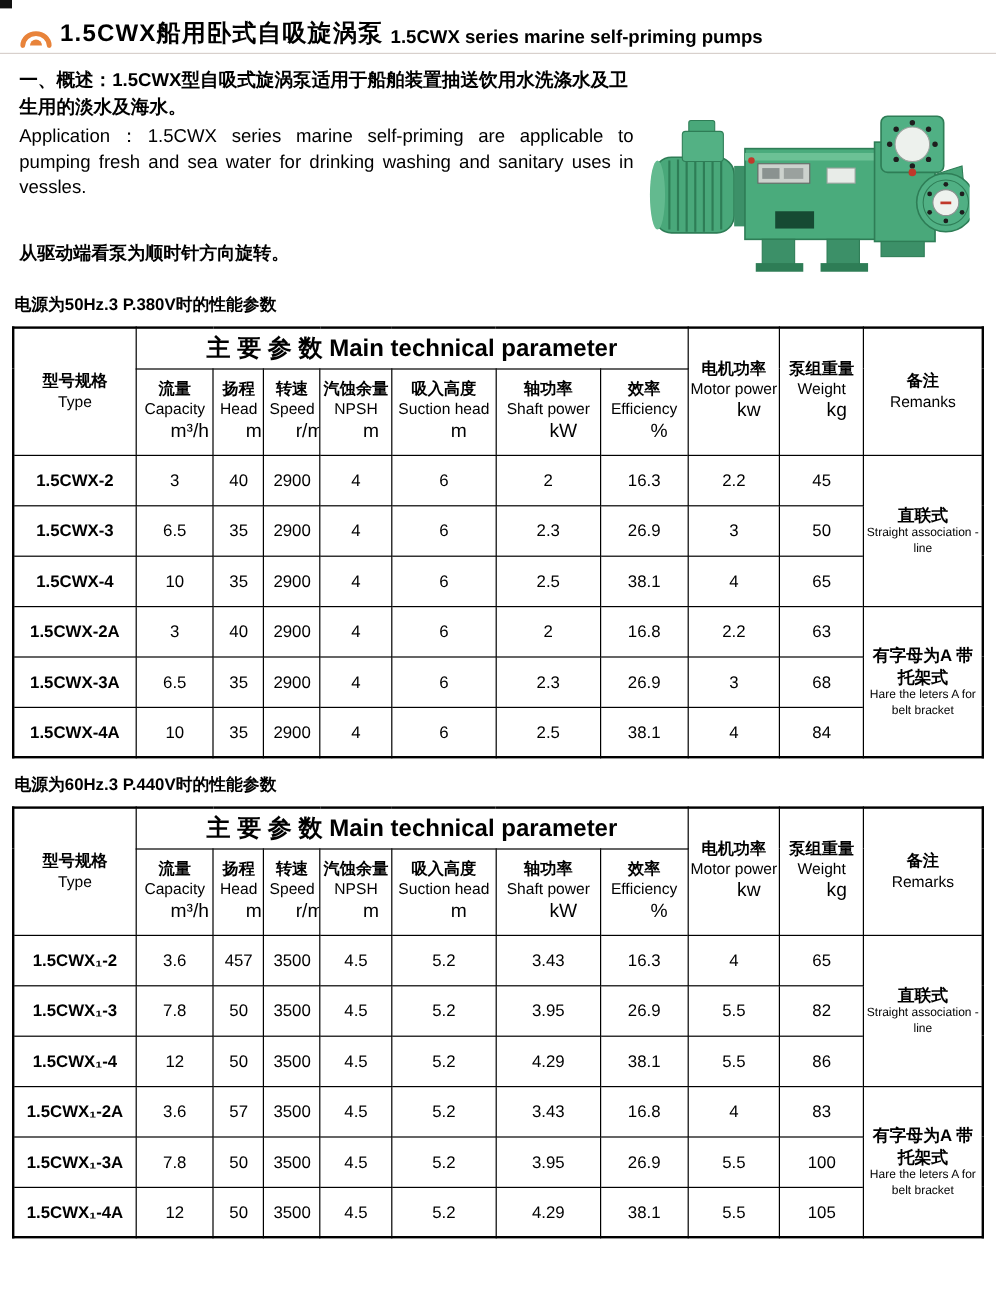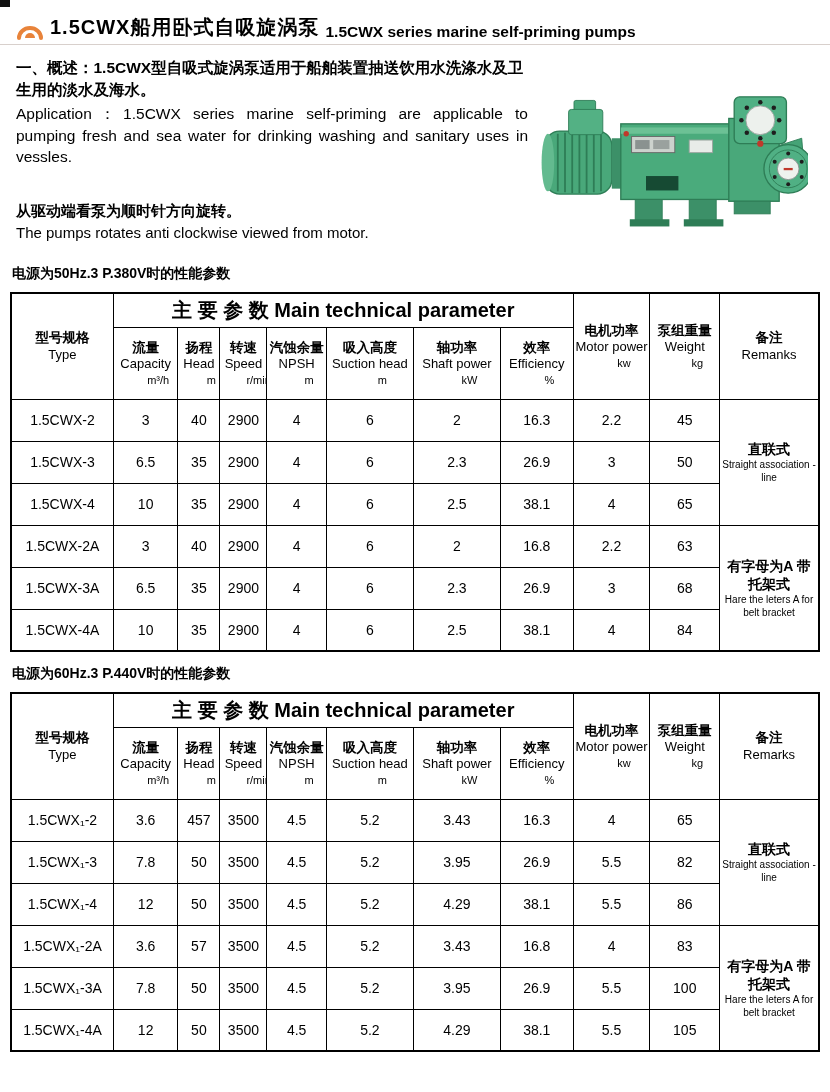--- a/index.html
+++ b/index.html
@@ -34,22 +34,22 @@
     width:810px;margin-left:10px;border-collapse:collapse;table-layout:fixed;
     border:2px solid #000;text-align:center;font-size:14px;
   }
   table.ptable td{border:1px solid #000;padding:0 1px;vertical-align:middle;overflow:hidden;}
   table.ptable thead tr.h1{height:34px;}
   table.ptable thead tr.h2{height:72px;}
   table.ptable tbody tr{height:42px;}
   .group-head{font-size:20px;font-weight:bold;}
   .hz{display:block;font-weight:bold;font-size:13.5px;line-height:1.3;}
   .he{display:block;font-size:13px;line-height:1.3;}
-  .hu{display:block;font-size:11px;line-height:1.3;padding-left:25px;}
-  .type-cell{font-size:14px;}
+  .hu{display:block;font-size:16px;line-height:1.3;padding-left:25px;}
+  .type-cell{font-size:14px;font-weight:bold;}
   .remark-cell{line-height:1.3;margin-top:40px;}
   .rem-zh{font-weight:bold;font-size:14px;}
   .rem-en{font-size:10px;}
 </style>
 </head>
 <body>
 
 <div class="corner-artifact"></div>
 
 <div class="doc-header">
@@ -62,21 +62,20 @@
   <span class="title-zh">1.5CWX船用卧式自吸旋涡泵</span>
   <span class="title-en">1.5CWX series marine self-priming pumps</span>
 </div>
 <div class="title-rule"></div>
 
 <div class="intro-zh">一、概述：1.5CWX型自吸式旋涡泵适用于船舶装置抽送饮用水洗涤水及卫生用的淡水及海水。</div>
 <div class="intro-en">Application：1.5CWX series marine self-priming are applicable to pumping fresh and sea water for drinking washing and sanitary uses in vessles.</div>
 
 <div class="rotation">
   <div class="rotation-zh">从驱动端看泵为顺时针方向旋转。</div>
-  <div class="rotation-en">The pumps rotates anti clockwise viewed from motor.</div>
 </div>
 
 <div class="pump-wrap">
   <svg viewBox="0 0 300 155">
 
     <rect x="8" y="42" width="74" height="70" rx="16" fill="#49A87A" stroke="#2E7D56" stroke-width="1.5"></rect>
     <ellipse cx="11" cy="77" rx="7" ry="32" fill="#63BA8F"></ellipse>
     <g stroke="#2E7D56" stroke-width="2">
       <line x1="22" y1="45" x2="22" y2="109"></line>
         <line x1="30" y1="44" x2="30" y2="110"></line>

